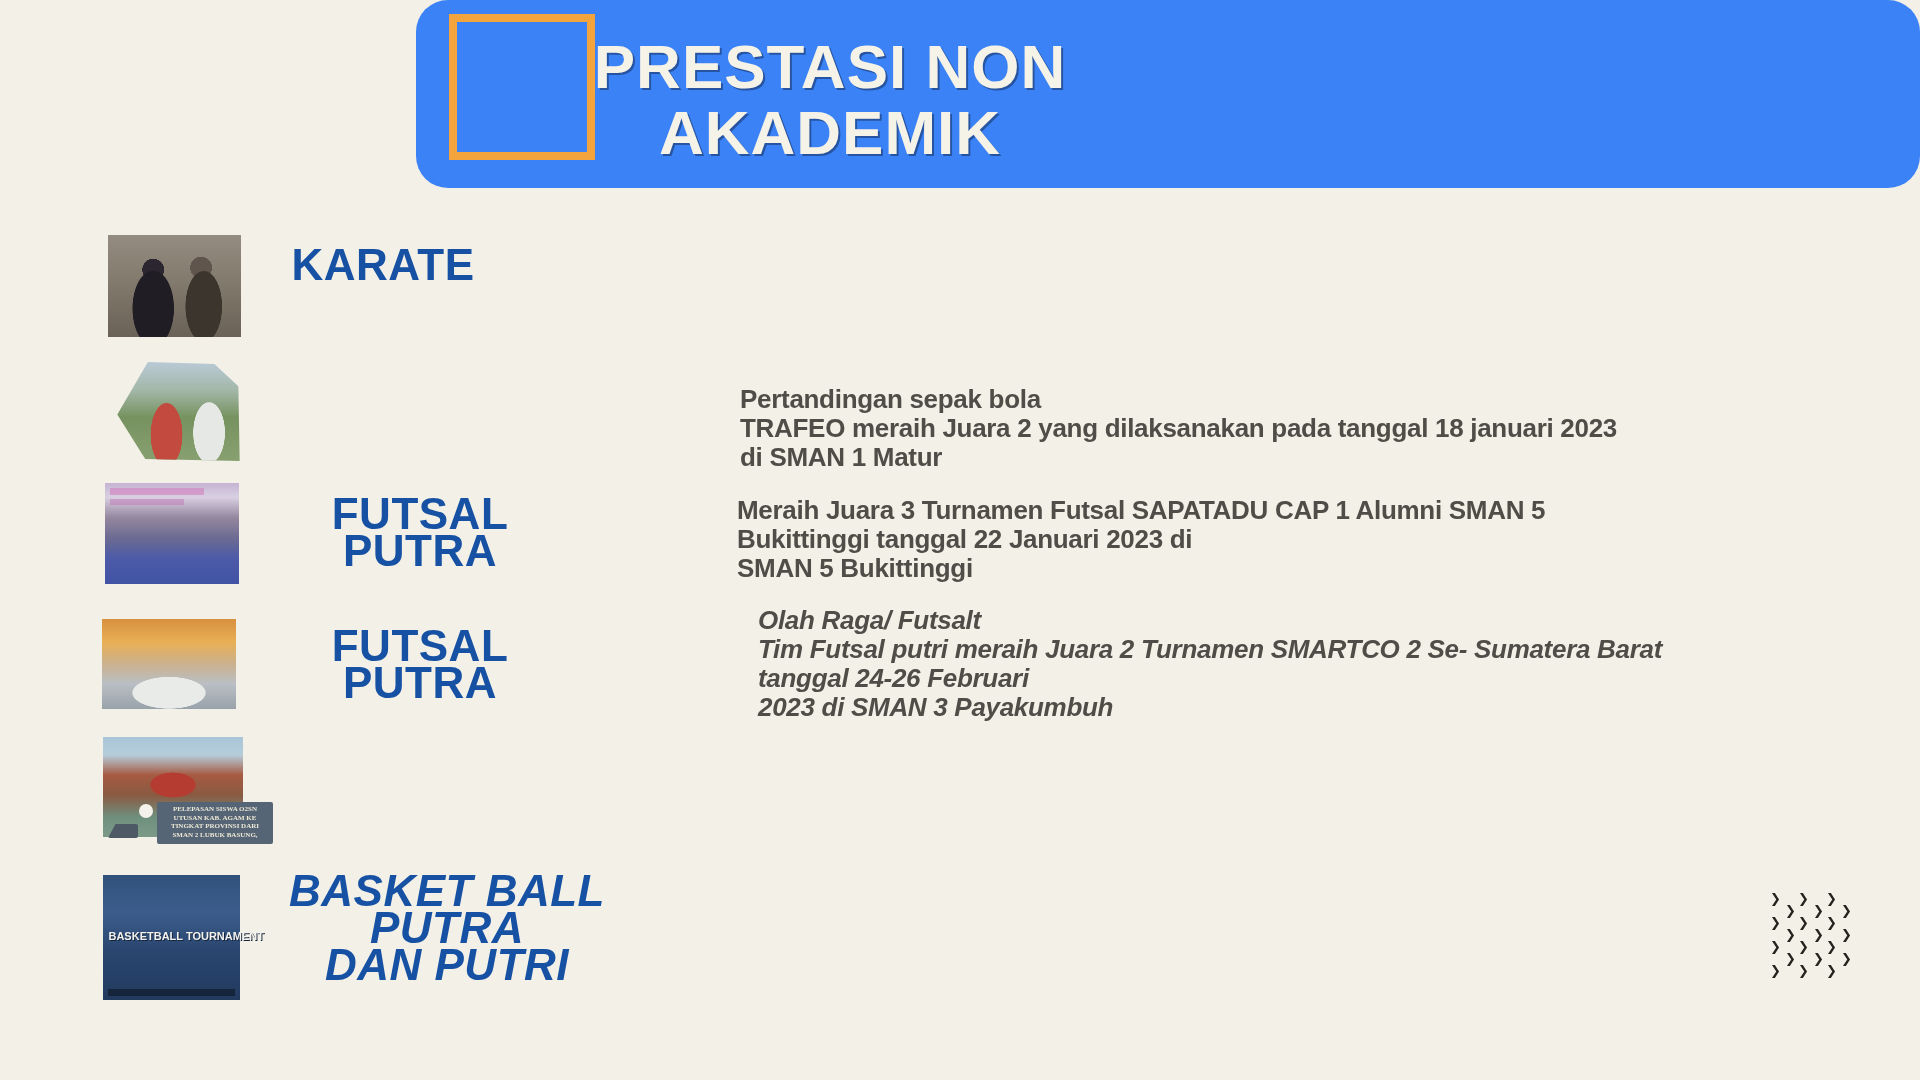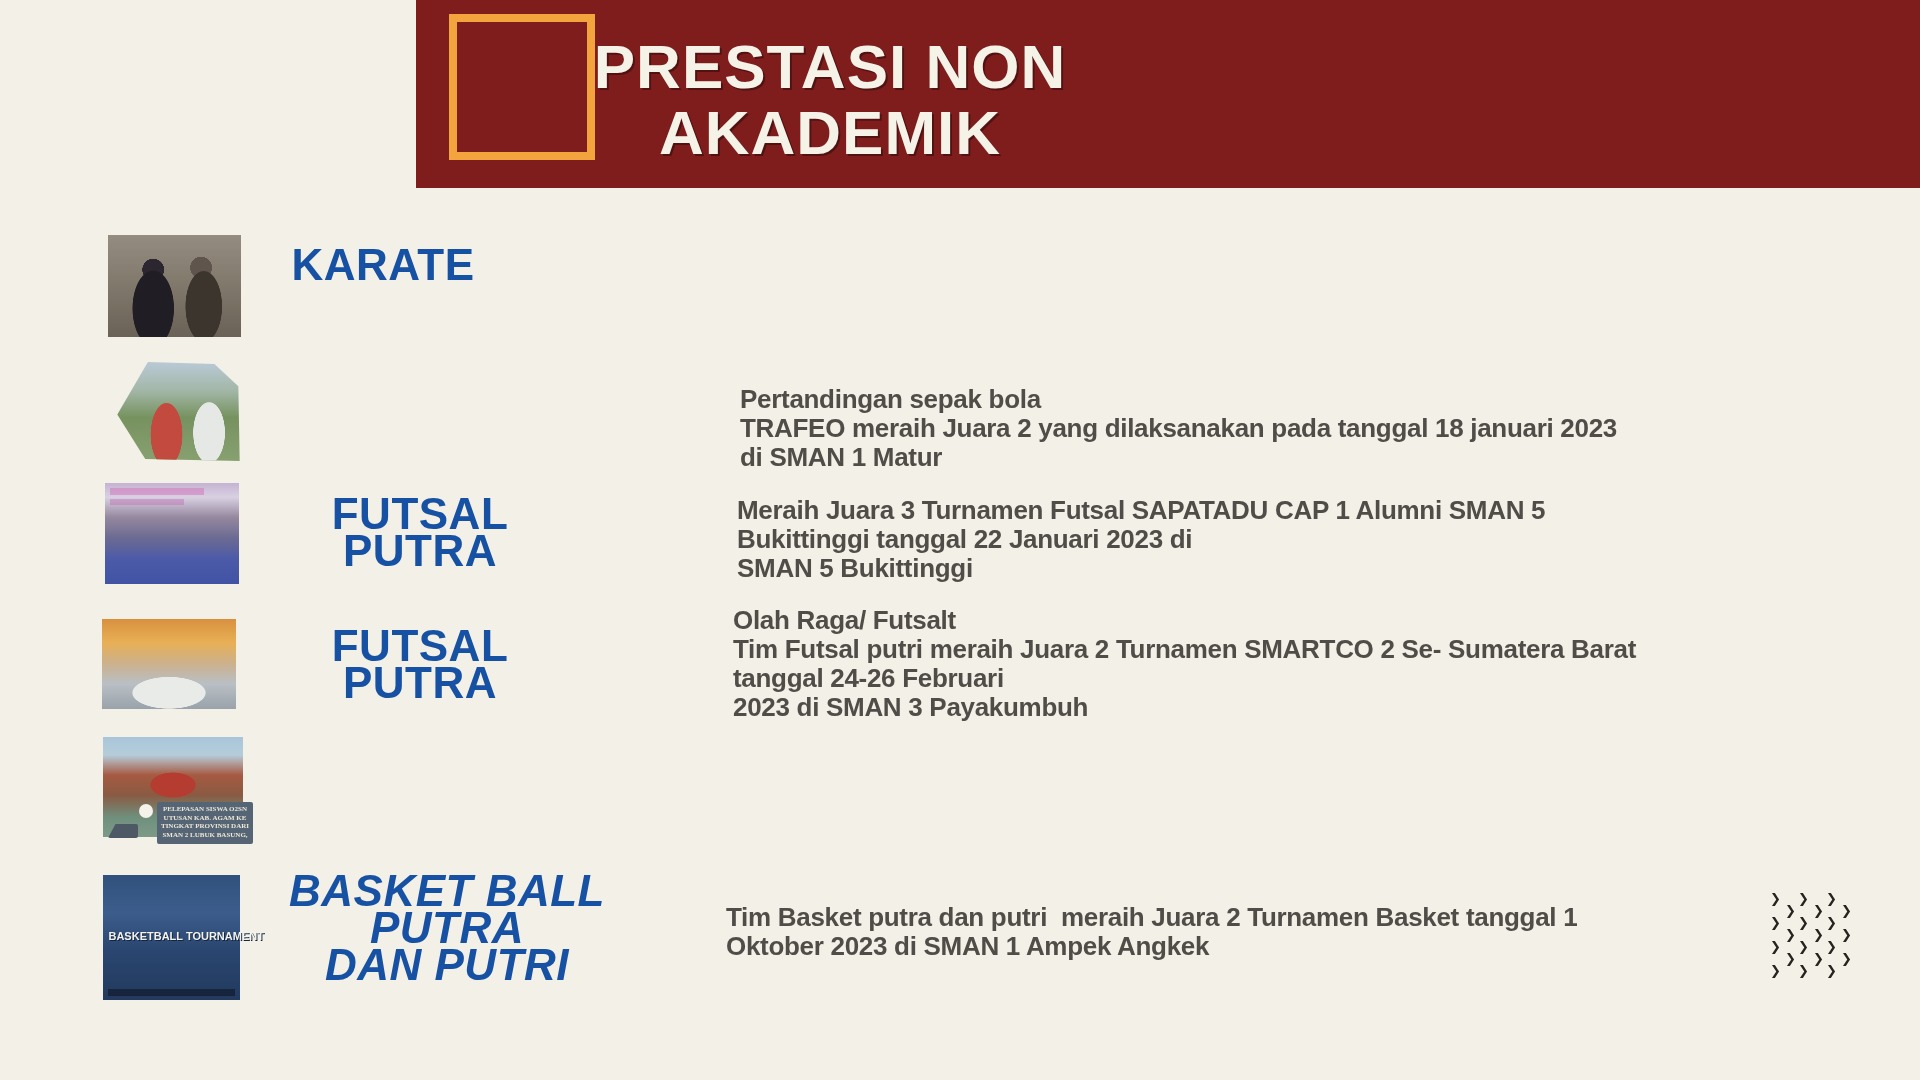--- a/index.html
+++ b/index.html
@@ -1,21 +1,21 @@
 <!DOCTYPE html>
 <html><head>
 <meta charset="utf-8">
 <style>
   html,body{margin:0;padding:0;background:#f2f0e7;}
   .stage{
     position:relative;width:1920px;height:1080px;overflow:hidden;
     background:#f2f0e7;font-family:"Liberation Sans",sans-serif;
   }
   
-  .banner{position:absolute;left:416px;top:0;width:1504px;height:188px;background:#7f1d1d;}
+  .banner{position:absolute;left:416px;top:0;width:1504px;height:188px;background:#3b82f6;border-radius:32px;}
   .accent-square{
     position:absolute;left:33px;top:14px;width:130px;height:130px;
     border:8px solid #f3a43c;background:transparent;
   }
   .title-block{
     position:absolute;left:124px;top:34px;width:580px;
     text-align:center;color:#f5f2e8;font-weight:bold;
     font-size:62px;line-height:66px;letter-spacing:1px;
     text-shadow:2px 2px 0 rgba(0,0,0,.35);
     white-space:pre-wrap;
@@ -52,21 +52,21 @@
   .ph-futsal2{background:
     radial-gradient(ellipse 60px 26px at 50% 82%, #e9ebe9 0%, #e9ebe9 60%, transparent 62%),
     linear-gradient(180deg,#d8903f 0%,#e8b055 26%,#cdb089 48%,#b9bfc4 72%,#99a2aa 100%);}
   .ph-silat{background:
     radial-gradient(ellipse 40px 22px at 50% 48%, #b43c30 0%, #b43c30 55%, transparent 58%),
     linear-gradient(180deg,#a9c5d9 0%,#b5cdda 18%,#a65a42 38%,#8a5a42 58%,#6f8f7d 80%,#7d9a88 100%);}
   .silat-caption{
     position:absolute;left:54px;top:65px;width:92px;min-height:36px;
     background:#566575;color:#ece7d6;font-family:"Liberation Serif",serif;
     font-weight:bold;font-size:7px;line-height:8.5px;text-align:center;
-    padding:3px 2px;border-radius:2px;white-space:pre-wrap;
+    padding:3px 12px;border-radius:2px;white-space:pre-wrap;
   }
   .silat-circle{position:absolute;left:36px;top:67px;width:14px;height:14px;border-radius:50%;background:#f4f2ea;}
   .silat-corner{position:absolute;left:5px;top:87px;width:30px;height:14px;background:#4d5a66;
     clip-path:polygon(0 100%,25% 0,100% 0,100% 100%);border-radius:2px;}
   .ph-basket{background:
     linear-gradient(180deg,#31517c 0%,#3c5d8c 30%,#2a4670 60%,#223a5e 100%);position:relative;}
   .poster-title{
     position:absolute;left:4%;top:44%;width:92%;color:#f2f2ee;font-weight:bold;
     font-size:11px;line-height:12px;text-align:center;letter-spacing:0;white-space:nowrap;
     text-shadow:1px 1px 0 #16243a;}
@@ -109,21 +109,21 @@
   </div>
   <div class="row-label" style="left:270px;top:495px;">FUTSAL PUTRA</div>
   <div class="row-text" style="left:737px;top:496px;">Meraih Juara 3 Turnamen Futsal SAPATADU CAP 1 Alumni SMAN 5
 Bukittinggi tanggal 22 Januari 2023 di
 SMAN 5 Bukittinggi</div>
 
   <div class="thumb" style="left:102px;top:619px;width:134px;height:90px;">
     <div class="ph ph-futsal2"></div>
   </div>
   <div class="row-label" style="left:270px;top:627px;">FUTSAL PUTRA</div>
-  <div class="row-text" style="left:733px;top:606px;">Olah Raga/ Futsalt
+  <div class="row-text" style="left:758px;top:606px;font-style:italic;">Olah Raga/ Futsalt
 Tim Futsal putri meraih Juara 2 Turnamen SMARTCO 2 Se- Sumatera Barat
 tanggal 24-26 Februari
 2023 di SMAN 3 Payakumbuh</div>
 
   <div class="thumb" style="left:103px;top:737px;width:140px;height:100px;">
     <div class="ph ph-silat"></div>
     <div class="silat-circle"></div>
     <div class="silat-caption">PELEPASAN SISWA O2SN
 UTUSAN KAB. AGAM KE
 TINGKAT PROVINSI DARI
@@ -132,22 +132,20 @@
   </div>
 
   <div class="thumb" style="left:103px;top:875px;width:137px;height:125px;">
     <div class="ph ph-basket">
       <div class="poster-title">BASKETBALL TOURNAMENT</div>
       <div class="poster-strip"></div>
     </div>
   </div>
   <div class="row-label" style="left:257px;top:872px;width:380px;font-style:italic;">BASKET BALL PUTRA
 DAN PUTRI</div>
-  <div class="row-text" style="left:726px;top:903px;">Tim Basket putra dan putri  meraih Juara 2 Turnamen Basket tanggal 1
-Oktober 2023 di SMAN 1 Ampek Angkek</div>
 
   <div class="chevrons">
     <div class="chev-row">
         <span class="chev"></span>
         <span class="chev"></span>
         <span class="chev"></span>
       </div>
     <div class="chev-row offset">
         <span class="chev"></span>
         <span class="chev"></span>

